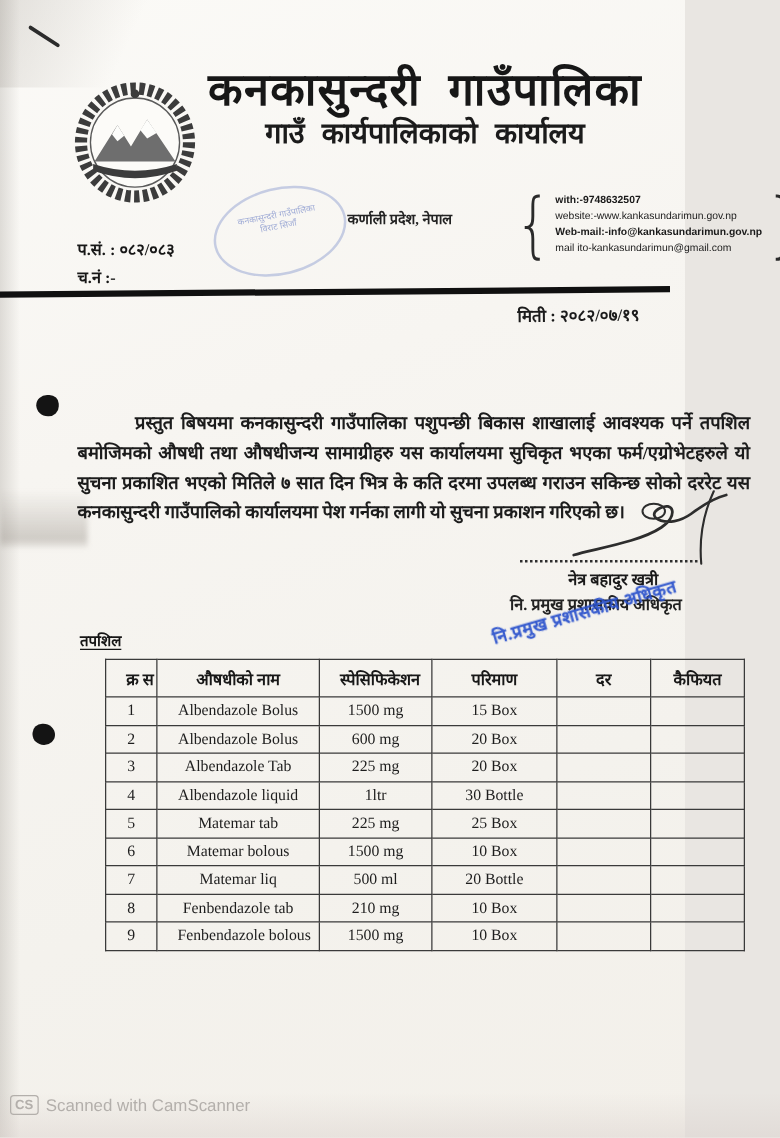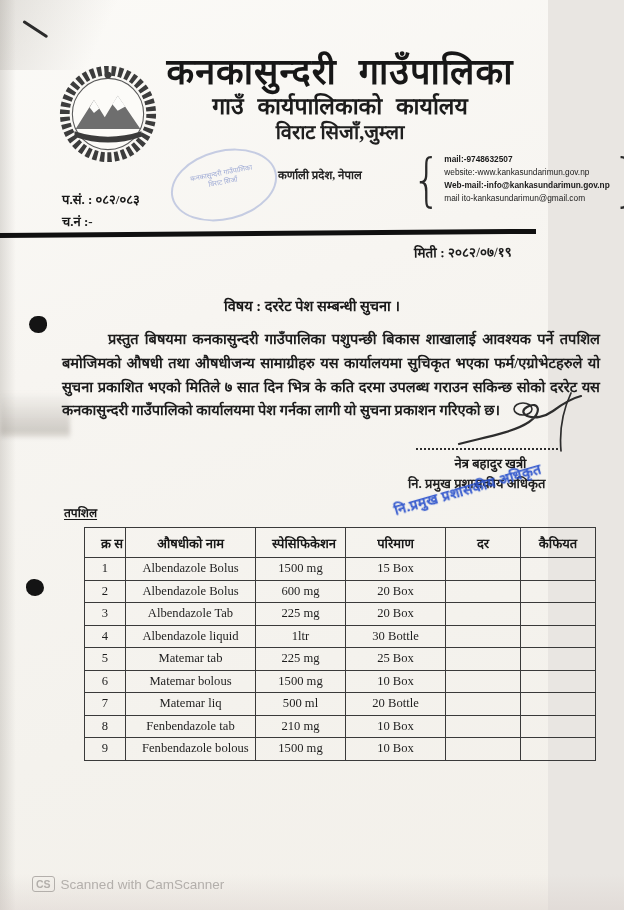--- a/index.html
+++ b/index.html
@@ -56,21 +56,21 @@
   
   .tbl-label{position:absolute;left:64px;top:504px;font-size:12px;font-weight:bold;text-decoration:underline;text-underline-offset:2px;color:#161616;}
   table.med{position:absolute;left:84px;top:527px;width:511px;border-collapse:collapse;table-layout:fixed;}
   table.med th,table.med td{border:1.4px solid #3a3a3a;padding:0 16px;text-align:center;overflow:hidden;white-space:nowrap;}
   table.med th{height:29px;font-size:13px;font-weight:bold;color:#181818;}
   table.med td{height:21.5px;font-family:"Liberation Serif","DejaVu Serif",serif;font-size:12.6px;color:#1e1e1e;}
   table.med col.c1{width:41px;} table.med col.c2{width:130px;} table.med col.c3{width:90px;}
   table.med col.c4{width:100px;} table.med col.c5{width:75px;} table.med col.c6{width:75px;}
 
   .watermark{position:absolute;left:8px;top:876px;display:flex;align-items:center;gap:6px;font-family:"Liberation Sans","DejaVu Sans",sans-serif;color:#b3afab;}
-  .cs-badge{border:1.5px solid #b3afab;border-radius:3px;font-size:10.5px;font-weight:bold;padding:0 3px;line-height:14px;color:#b3afab;margin-left:24px;}
+  .cs-badge{border:1.5px solid #b3afab;border-radius:3px;font-size:10.5px;font-weight:bold;padding:0 3px;line-height:14px;color:#b3afab;}
   .wm-text{font-size:13.5px;}
 </style>
 </head>
 <body>
 
 <div class="page">
 
   <div class="edge-topleft"></div>
   <div class="edge-left"></div>
   <div class="edge-bottom"></div>
@@ -86,51 +86,49 @@
       <path d="M20 64 L37 37 L47 53 L59 33 L80 64 Z" fill="#6e6e6e"></path>
       <path d="M54 41 L59 33 L66 43 L59 47 Z" fill="#fdfdfb"></path>
       <path d="M33 44 L37 37 L42 45 L37 49 Z" fill="#fdfdfb"></path>
       <path d="M19 66 Q50 76 81 66 L81 71 Q50 82 19 71 Z" fill="#3c3c3c"></path>
       <circle cx="50" cy="14" r="3.2" fill="#3c3c3c"></circle>
     </svg>
   </div>
   <div class="header-text">
     <div class="h1">कनकासुन्दरी गाउँपालिका</div>
     <div class="h2">गाउँ कार्यपालिकाको कार्यालय</div>
-    <div class="h4">विराट सिजाँ,जुम्ला</div>
   </div>
   <div class="province">कर्णाली प्रदेश, नेपाल</div>
 
   <div class="faint-stamp">
     <div>
       <span>कनकासुन्दरी गाउँपालिका</span><br>
       <span>विराट सिजाँ</span>
     </div>
   </div>
 
   <div class="contact">
     <span class="brace">{</span>
     <div class="contact-lines">
-      <div class="c-bold">mail:-9748632507</div>
+      <div class="c-bold">with:-9748632507</div>
       <div>website:-www.kankasundarimun.gov.np</div>
       <div class="c-bold">Web-mail:-info@kankasundarimun.gov.np</div>
       <div>mail  ito-kankasundarimun@gmail.com</div>
     </div>
     <span class="brace">}</span>
   </div>
 
   <div class="ref">
     <div>प.सं. : ०८२/०८३</div>
     <div>च.नं :-</div>
   </div>
 
   <div class="rule"></div>
   <div class="date">मिती : २०८२/०७/१९</div>
 
-  <div class="subject">विषय : दररेट पेश सम्बन्धी सुचना ।</div>
   <p class="body-text">प्रस्तुत बिषयमा कनकासुन्दरी गाउँपालिका पशुपन्छी बिकास शाखालाई आवश्यक पर्ने तपशिल बमोजिमको औषधी तथा औषधीजन्य सामाग्रीहरु यस कार्यालयमा सुचिकृत भएका फर्म/एग्रोभेटहरुले यो सुचना प्रकाशित भएको मितिले ७ सात दिन भित्र के कति दरमा उपलब्ध गराउन सकिन्छ सोको दररेट यस कनकासुन्दरी गाउँपालिको कार्यालयमा पेश गर्नका लागी यो सुचना प्रकाशन गरिएको छ।</p>
 
   <div class="sig">
     <svg class="sig-squiggle" width="150" height="60" viewBox="0 0 150 60">
       <path d="M6 52 C 22 47, 58 42, 76 30 C 90 21, 86 8, 74 15 C 62 22, 82 32, 100 19 C 112 10, 120 6, 128 4" stroke="#2d2d2d" fill="none" stroke-width="2.2" stroke-linecap="round"></path>
       <path d="M118 1 C 111 16, 106 36, 108 59" stroke="#2d2d2d" fill="none" stroke-width="1.7" stroke-linecap="round"></path>
       <ellipse cx="70" cy="17" rx="9" ry="6" fill="none" stroke="#2d2d2d" stroke-width="1.6"></ellipse>
     </svg>
     <div class="sig-dots"></div>
     <div class="sig-name">नेत्र बहादुर खत्री</div>

